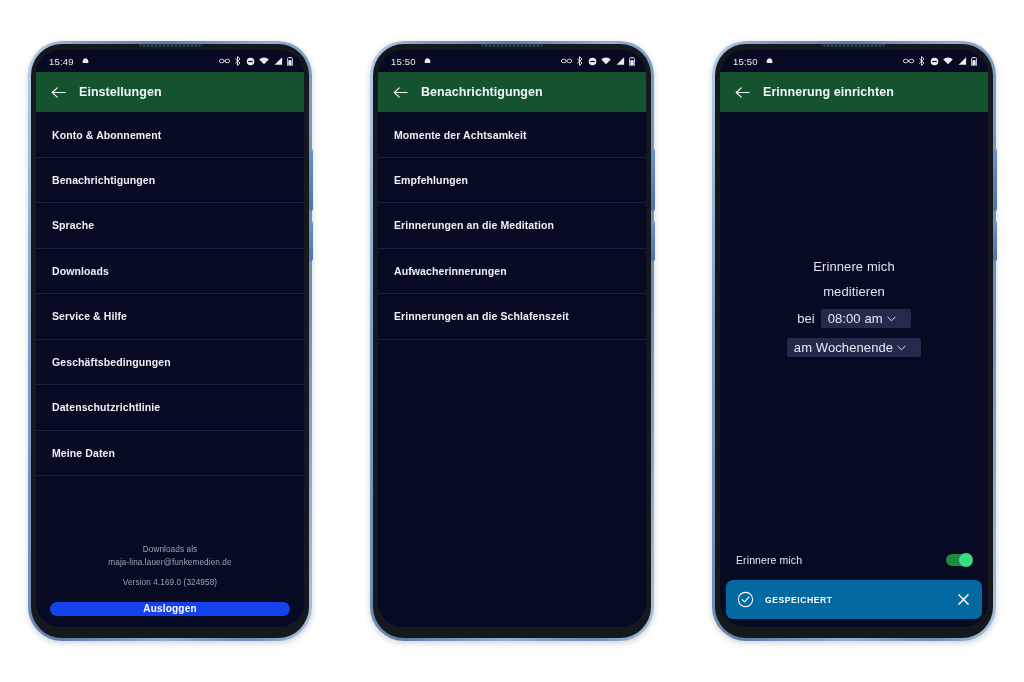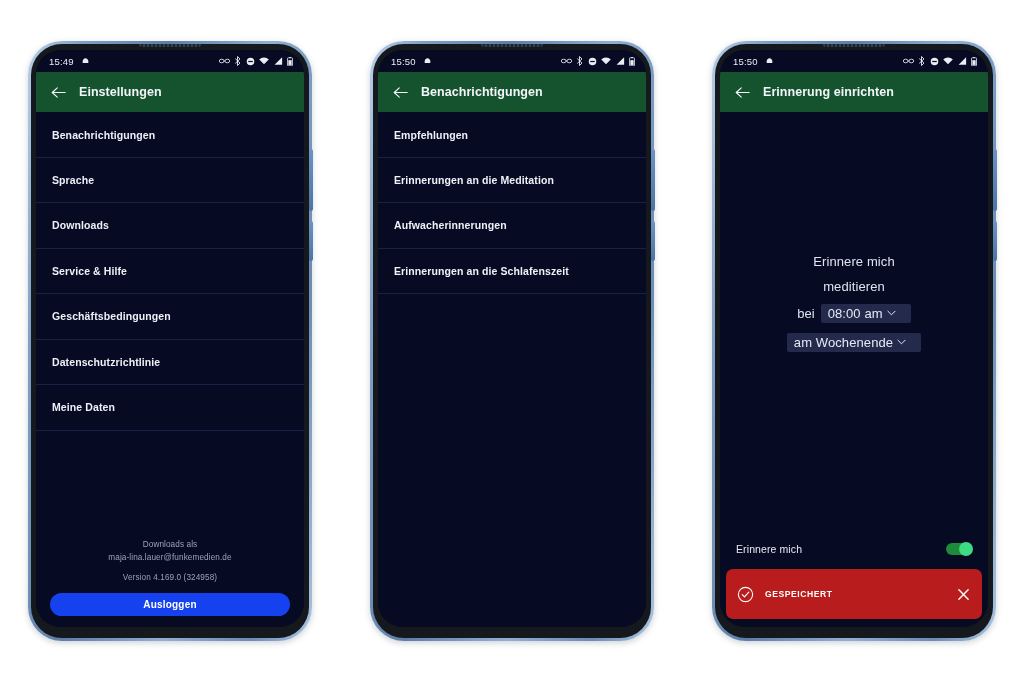--- a/index.html
+++ b/index.html
@@ -171,21 +171,21 @@
     margin-top: 9px;
     letter-spacing: 0.1px;
   }
   .logout-wrap {
     flex: 0 0 auto;
     padding: 11px 14px 11px 14px;
     background: #060a22;
   }
   .logout-btn {
     width: 100%;
-    height: 23px;
+    height: 14px;
     border: none;
     border-radius: 12px;
     background: #1641ef;
     color: #ffffff;
     font-family: "Liberation Sans", sans-serif;
     font-size: 10px;
     font-weight: bold;
     letter-spacing: 0.2px;
     cursor: pointer;
   }
@@ -262,23 +262,23 @@
     width: 14px;
     height: 14px;
     border-radius: 50%;
     background: #3ddc84;
   }
 
   
   .snackbar {
     flex: 0 0 auto;
     margin: 0 6px 8px 6px;
-    height: 50px;
+    height: 39px;
     border-radius: 7px;
-    background: #b91c1c;
+    background: #0369a1;
     display: flex;
     align-items: center;
     padding: 0 12px 0 11px;
     gap: 11px;
   }
   .snack-text {
     flex: 1 1 auto;
     font-size: 8.6px;
     font-weight: bold;
     color: #ffffff;
@@ -337,20 +337,23 @@
 
         <div class="appbar">
           <svg class="back-arrow" width="15" height="13" viewBox="0 0 18 14">
               <path d="M17 7H2M7.5 1.5 1.5 7l6 5.5" fill="none" stroke="#f2f5fa" stroke-width="1.4" stroke-linecap="round" stroke-linejoin="round"></path>
             </svg>
           <span class="appbar-title">Einstellungen</span>
         </div>
 
         <div class="list">
           <div class="list-item">
+              <span class="list-item-label">Konto &amp; Abonnement</span>
+            </div>
+          <div class="list-item">
               <span class="list-item-label">Benachrichtigungen</span>
             </div>
           <div class="list-item">
               <span class="list-item-label">Sprache</span>
             </div>
           <div class="list-item">
               <span class="list-item-label">Downloads</span>
             </div>
           <div class="list-item">
               <span class="list-item-label">Service &amp; Hilfe</span>
@@ -422,20 +425,23 @@
         </div>
 
         <div class="appbar">
           <svg class="back-arrow" width="15" height="13" viewBox="0 0 18 14">
               <path d="M17 7H2M7.5 1.5 1.5 7l6 5.5" fill="none" stroke="#f2f5fa" stroke-width="1.4" stroke-linecap="round" stroke-linejoin="round"></path>
             </svg>
           <span class="appbar-title">Benachrichtigungen</span>
         </div>
 
         <div class="list">
+          <div class="list-item">
+              <span class="list-item-label">Momente der Achtsamkeit</span>
+            </div>
           <div class="list-item">
               <span class="list-item-label">Empfehlungen</span>
             </div>
           <div class="list-item">
               <span class="list-item-label">Erinnerungen an die Meditation</span>
             </div>
           <div class="list-item">
               <span class="list-item-label">Aufwacherinnerungen</span>
             </div>
           <div class="list-item">

